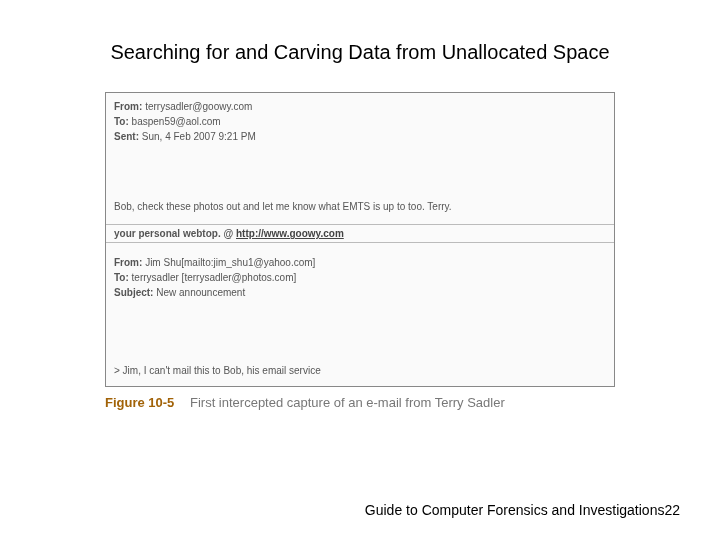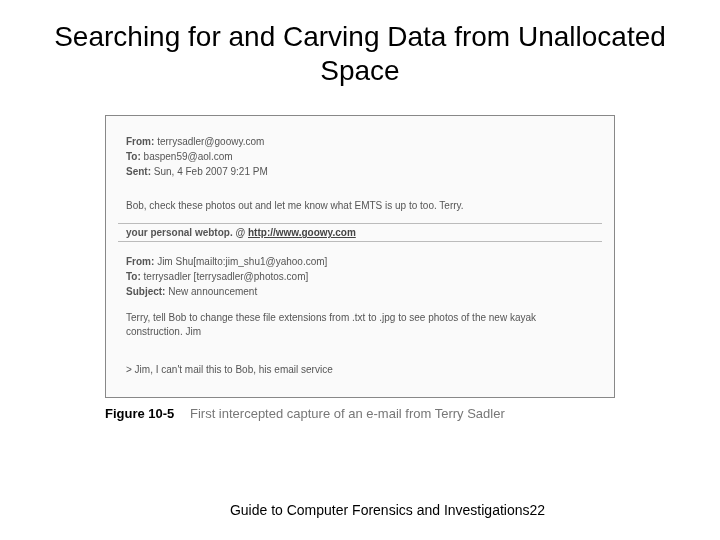--- a/index.html
+++ b/index.html
@@ -4,49 +4,51 @@
   <style>
     * { margin: 0; padding: 0; box-sizing: border-box; }
     body {
       width: 720px;
       height: 540px;
       font-family: Arial, Helvetica, sans-serif;
       background: #fff;
       position: relative;
     }
     .slide-title {
-      font-size: 28px;
+      font-size: 20px;
       text-align: center;
       font-weight: normal;
       padding: 20px 40px 10px;
       line-height: 1.2;
+      margin-top: 20px;
     }
     .email-panel {
       margin: 18px 105px 0 105px;
       background: #fafafa;
       border: 1px solid #888;
       font-family: Verdana, Arial, sans-serif;
       font-size: 10px;
       color: #555;
-      padding: 12px;
+      padding: 0;
     }
     .email-header {
       padding: 6px 8px 4px 8px;
       line-height: 1.5;
     }
     .email-header-row { white-space: nowrap; }
     .label { font-weight: bold; }
     .email-body {
       padding: 4px 8px;
       border-top: 0;
     }
     .email-body-line {
       line-height: 1.4;
       white-space: normal;
       padding: 4px 0;
+      margin-top: 36px;
     }
     .ad-row {
       border-top: 1px solid #bbb;
       border-bottom: 1px solid #bbb;
       padding: 3px 8px;
       margin: 2px 0 8px 0;
       font-size: 10px;
       font-weight: bold;
     }
     .ad-row a { color: #444; text-decoration: underline; }
@@ -55,32 +57,32 @@
     }
     .second-email .email-header-row { line-height: 1.5; }
     .figure-caption {
       margin: 8px 105px 0 105px;
       font-size: 13px;
       color: #777;
       font-family: Arial, sans-serif;
     }
     .figure-caption .fig-label {
       font-weight: bold;
-      color: #000000;
+      color: #a16207;
       margin-right: 12px;
     }
     .footer {
       position: absolute;
       bottom: 22px;
       left: 0;
       width: 100%;
       padding: 0 40px 0 95px;
       font-size: 14px;
       display: flex;
-      justify-content: center;
+      justify-content: flex-end;
     }
     .spacer { height: 8px; }
   </style>
 </head>
 <body>
 
 <h1 class="slide-title">Searching for and Carving Data from Unallocated Space</h1>
 
 <div class="email-panel">
 
@@ -118,21 +120,20 @@
       <span class="label">To:</span>
       <span>terrysadler [terrysadler@photos.com]</span>
     </div>
     <div class="email-header-row">
       <span class="label">Subject:</span>
       <span>New announcement</span>
     </div>
 
     <div class="spacer"></div>
 
-    <div class="email-body-line">Terry, tell Bob to change these file extensions from .txt to .jpg to see photos of the new kayak construction. Jim</div>
 
     <div class="spacer"></div>
 
 
     <div class="spacer"></div>
 
     <div class="email-body-line">&gt; Jim, I can't mail this to Bob, his email service</div>
   </div>
 
 </div>

